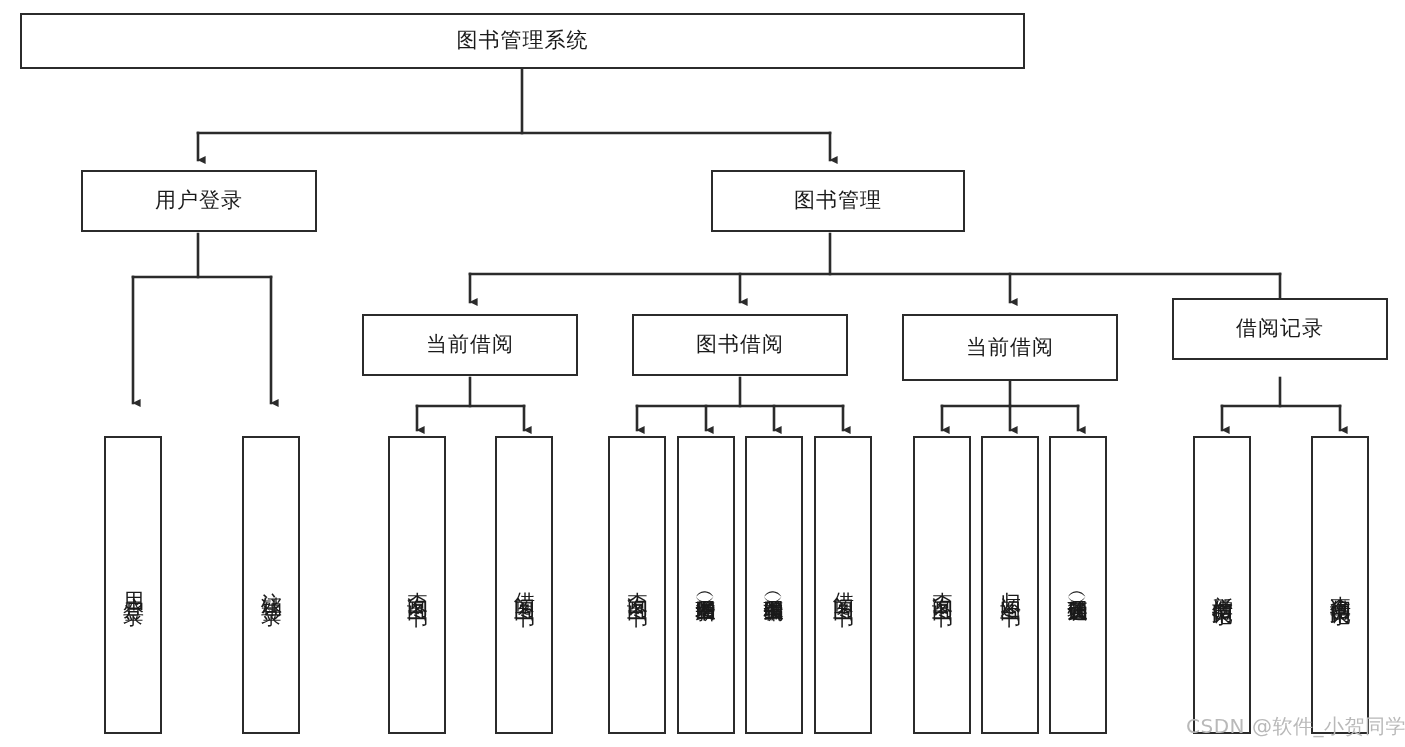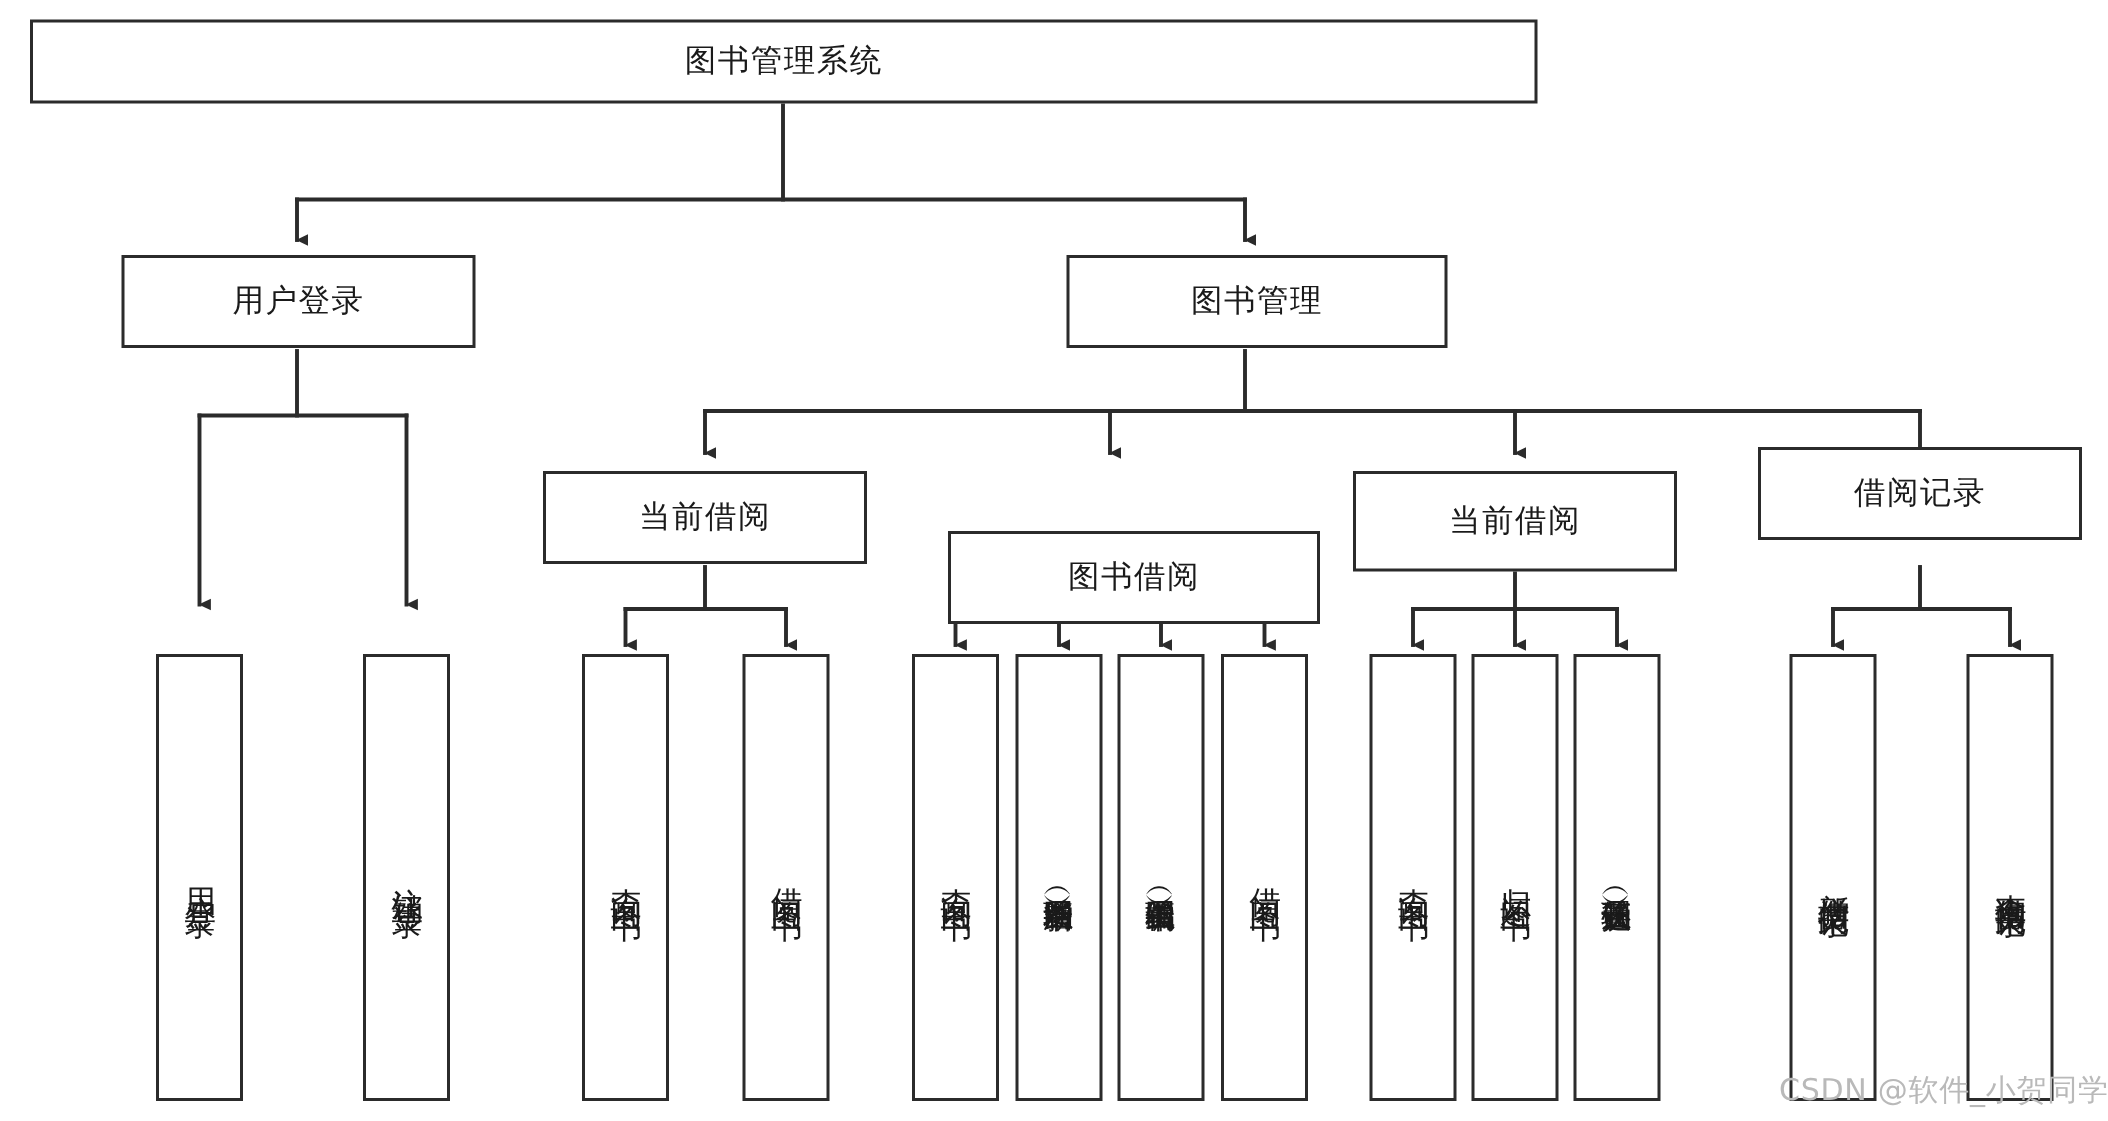--- a/index.html
+++ b/index.html
@@ -134,21 +134,21 @@
   <div class="node node-h" style="left:81px; top:170px; width:236px; height:62px;">
     <span>用户登录</span>
   </div>
   <div class="node node-h" style="left:711px; top:170px; width:254px; height:62px;">
     <span>图书管理</span>
   </div>
 
   <div class="node node-h" style="left:362px; top:314px; width:216px; height:62px;">
     <span>当前借阅</span>
   </div>
-  <div class="node node-h" style="left:632px; top:314px; width:248px; height:62px;margin-top:40px;">
+  <div class="node node-h" style="left:632px; top:314px; width:216px; height:62px;">
     <span>图书借阅</span>
   </div>
   <div class="node node-h" style="left:902px; top:314px; width:216px; height:67px;">
     <span>当前借阅</span>
   </div>
   <div class="node node-h" style="left:1172px; top:298px; width:216px; height:62px;">
     <span>借阅记录</span>
   </div>
 
   <div class="node node-v" style="left:104px; top:436px; width:58px; height:298px;">

